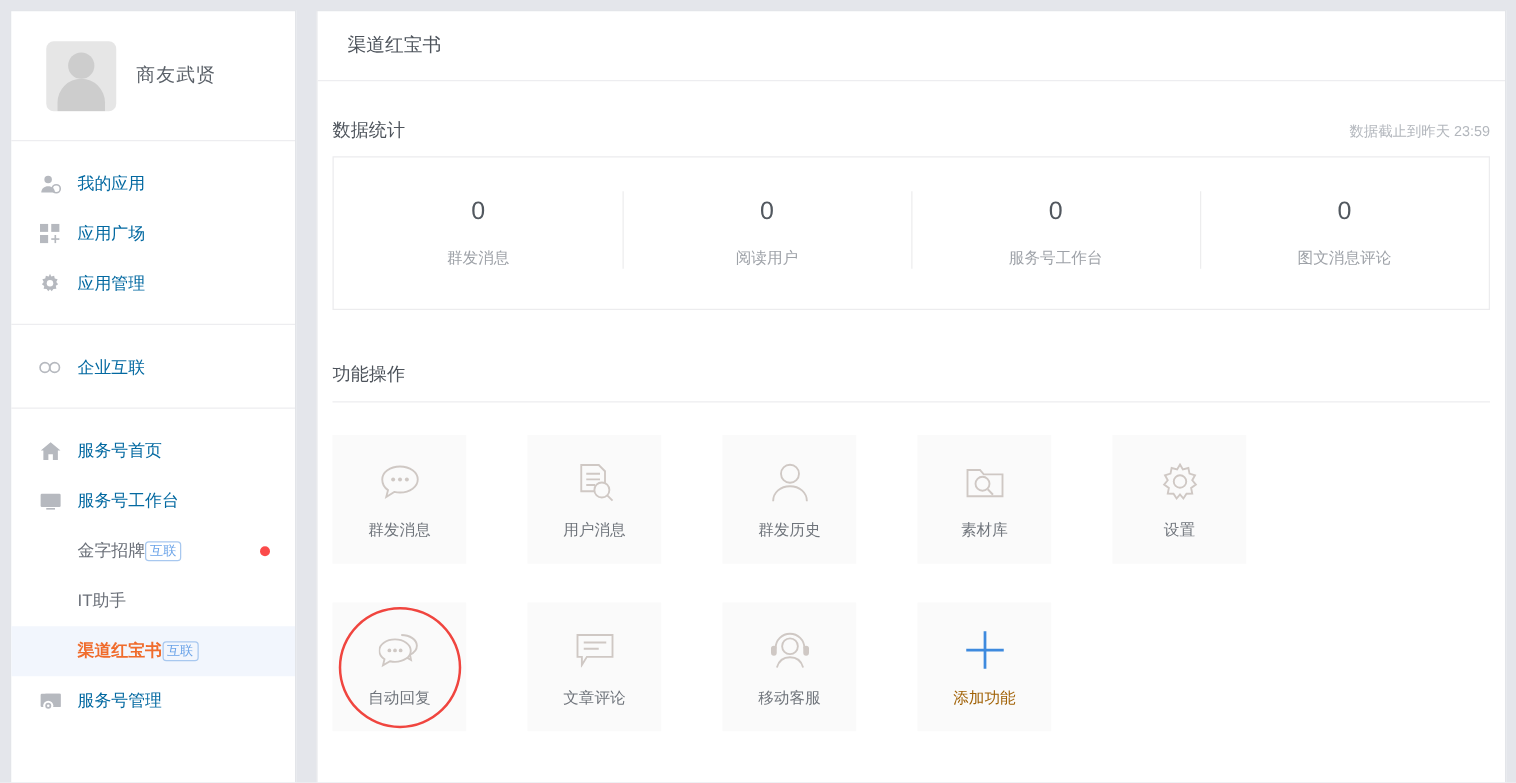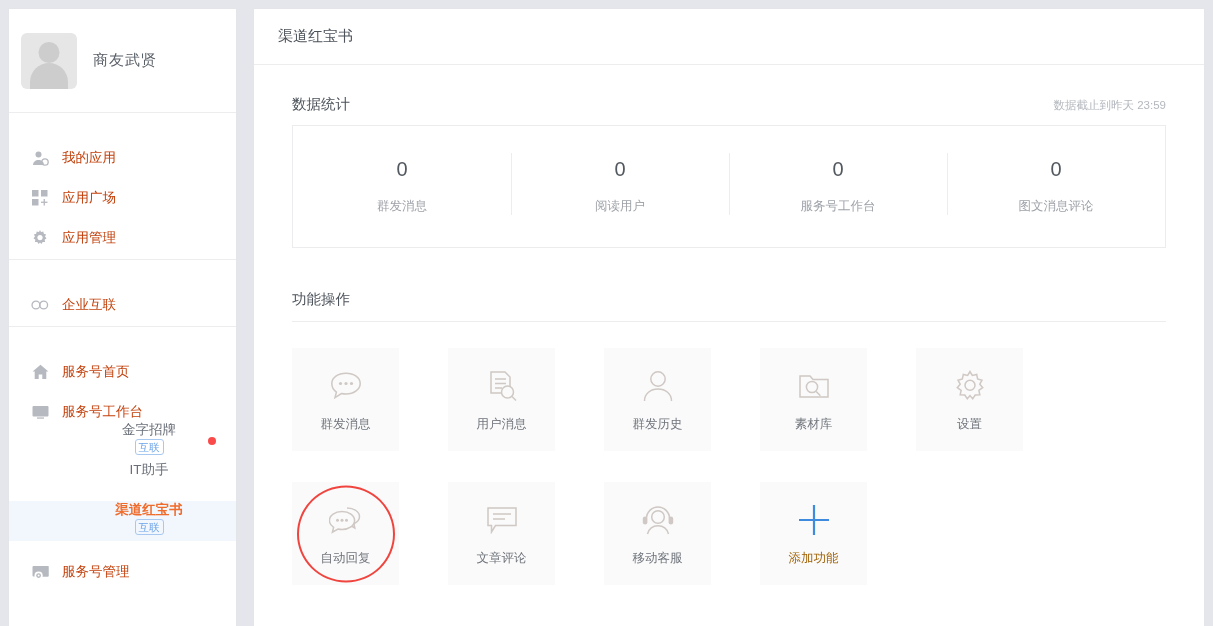--- a/index.html
+++ b/index.html
@@ -15,21 +15,21 @@
   .sidebar {
     position: absolute; left: 8px; top: 8px;
     width: 229px; height: 618px;
     background: #ffffff;
     border: 1px solid #e3e5e9;
     border-bottom: none;
   }
   .profile {
     height: 104px;
     display: flex; align-items: center;
-    padding-left: 12px;
+    padding-left: 28px;
     border-bottom: 1px solid #ededf0;
   }
   .avatar {
     width: 56px; height: 56px;
     border-radius: 6px;
     background: #e6e6e6;
     position: relative; overflow: hidden;
     flex: 0 0 auto;
   }
   .avatar::before {
@@ -46,36 +46,36 @@
     left: 50%; transform: translateX(-50%); bottom: 0;
   }
   .profile-name {
     margin-left: 16px;
     font-size: 15px; color: #5b6169; letter-spacing: 1px;
   }
 
   .nav-group { padding: 14px 0 12px 0; border-bottom: 1px solid #ededf0; }
   .nav-group.last { border-bottom: none; }
   .nav-item {
-    display: flex; align-items: flex-end;
+    display: flex; align-items: center;
     height: 40px; padding-left: 22px;
-    font-size: 13.5px; color: #c2410c;
+    font-size: 13.5px; color: #0369a1;
     cursor: pointer; position: relative;
   }
   .nav-item .ico {
     width: 18px; height: 18px; margin-right: 13px;
     flex: 0 0 auto; display: flex; align-items: center; justify-content: center;
     color: #b6b9bf;
   }
   .nav-item .ico svg { display: block; }
   .sub-item {
     display: flex; align-items: center;
     height: 40px; padding-left: 53px;
     font-size: 13.5px; color: #6a6f78;
-    cursor: pointer; position: relative; flex-direction: column;
+    cursor: pointer; position: relative;
   }
   .sub-item.active { background: #f2f6fd; color: #f06c2c; font-weight: bold; }
   .badge-link {
     display: inline-block;
     margin-left: 0;
     font-size: 10.5px; line-height: 14px;
     color: #6aa3e8;
     border: 1px solid #a8c8ef;
     border-radius: 3px;
     padding: 0 3px;
@@ -98,21 +98,21 @@
     overflow: hidden;
   }
   .main-header {
     height: 56px;
     display: flex; align-items: center;
     padding-left: 24px;
     border-bottom: 1px solid #ededf0;
     font-size: 15px; color: #4d535b;
   }
   .section {
-    padding: 0 38px;
+    padding: 0 12px;
   }
   .section-title-row {
     display: flex; align-items: flex-end; justify-content: space-between;
     padding: 30px 0 11px 0;
   }
   .section-title { font-size: 14.5px; color: #4d535b; }
   .section-note { font-size: 11.5px; color: #b3b7bd; padding-bottom: 1px; }
 
   .stats-box {
     border: 1px solid #ececee;

